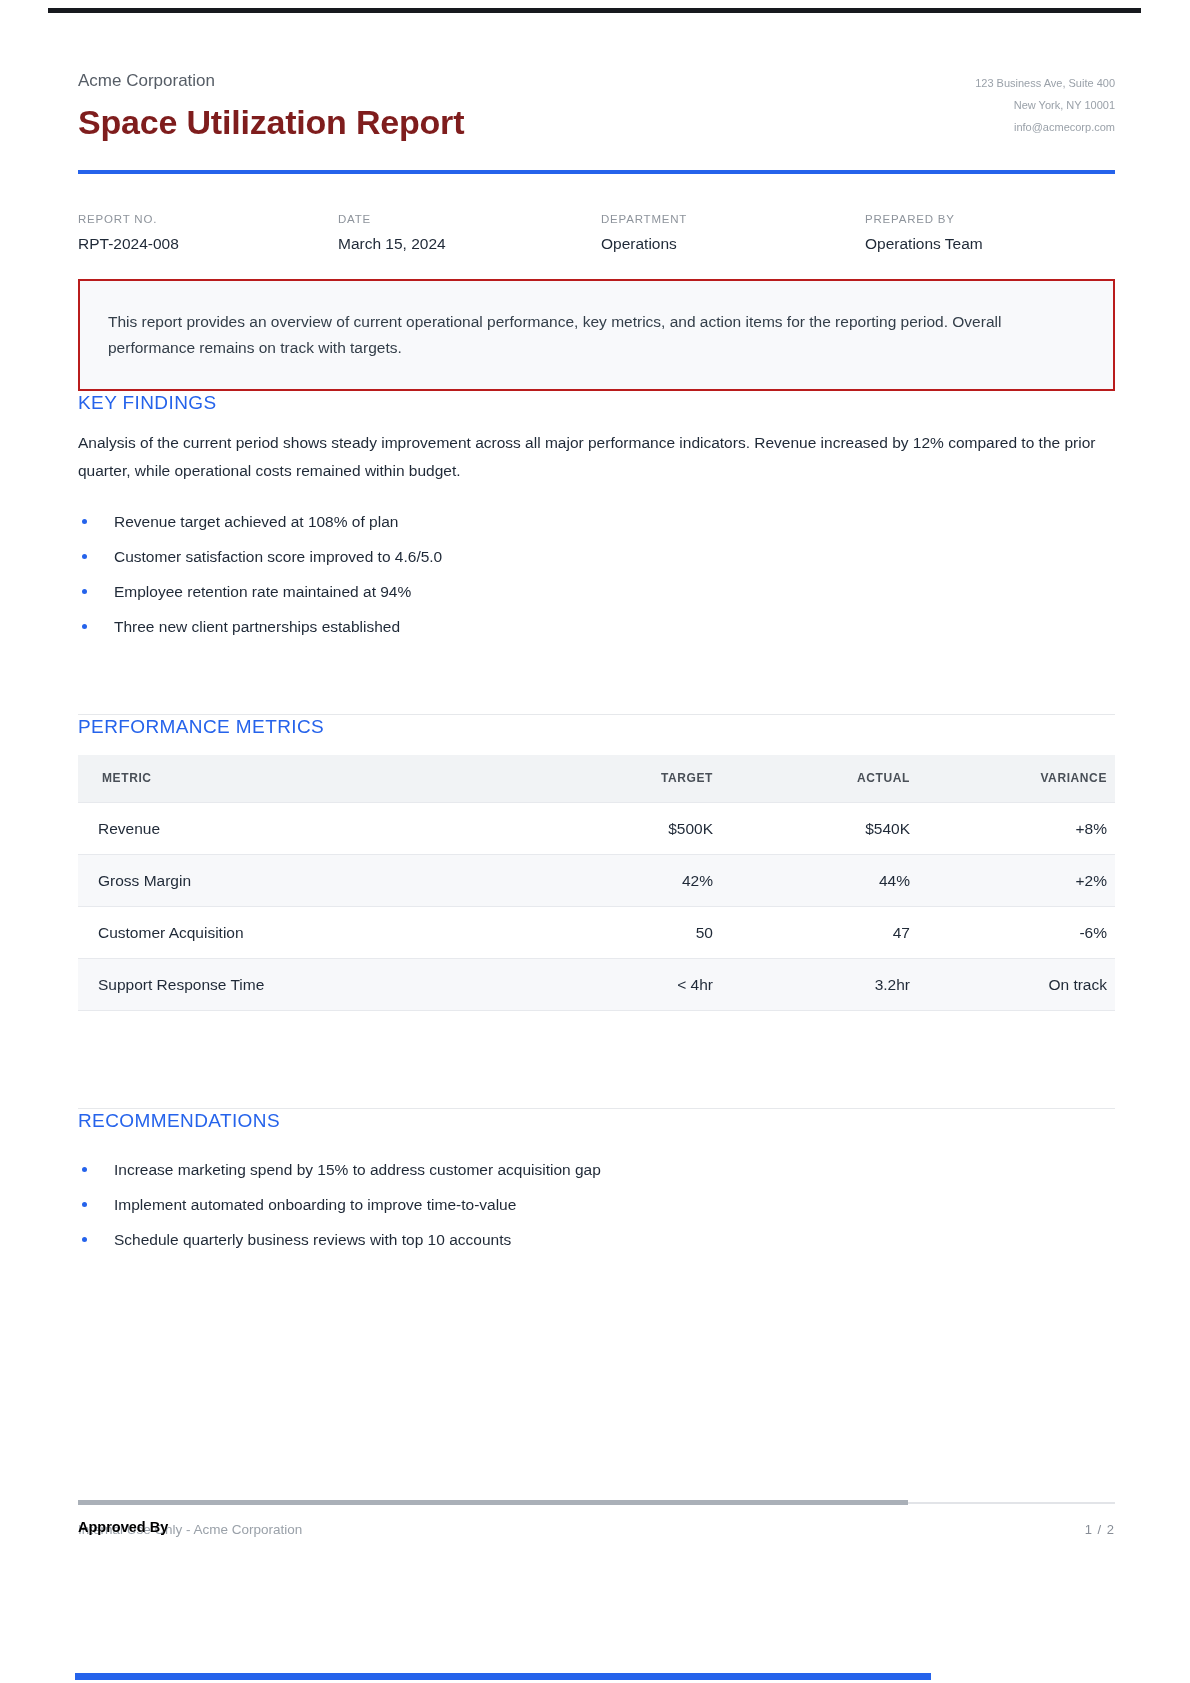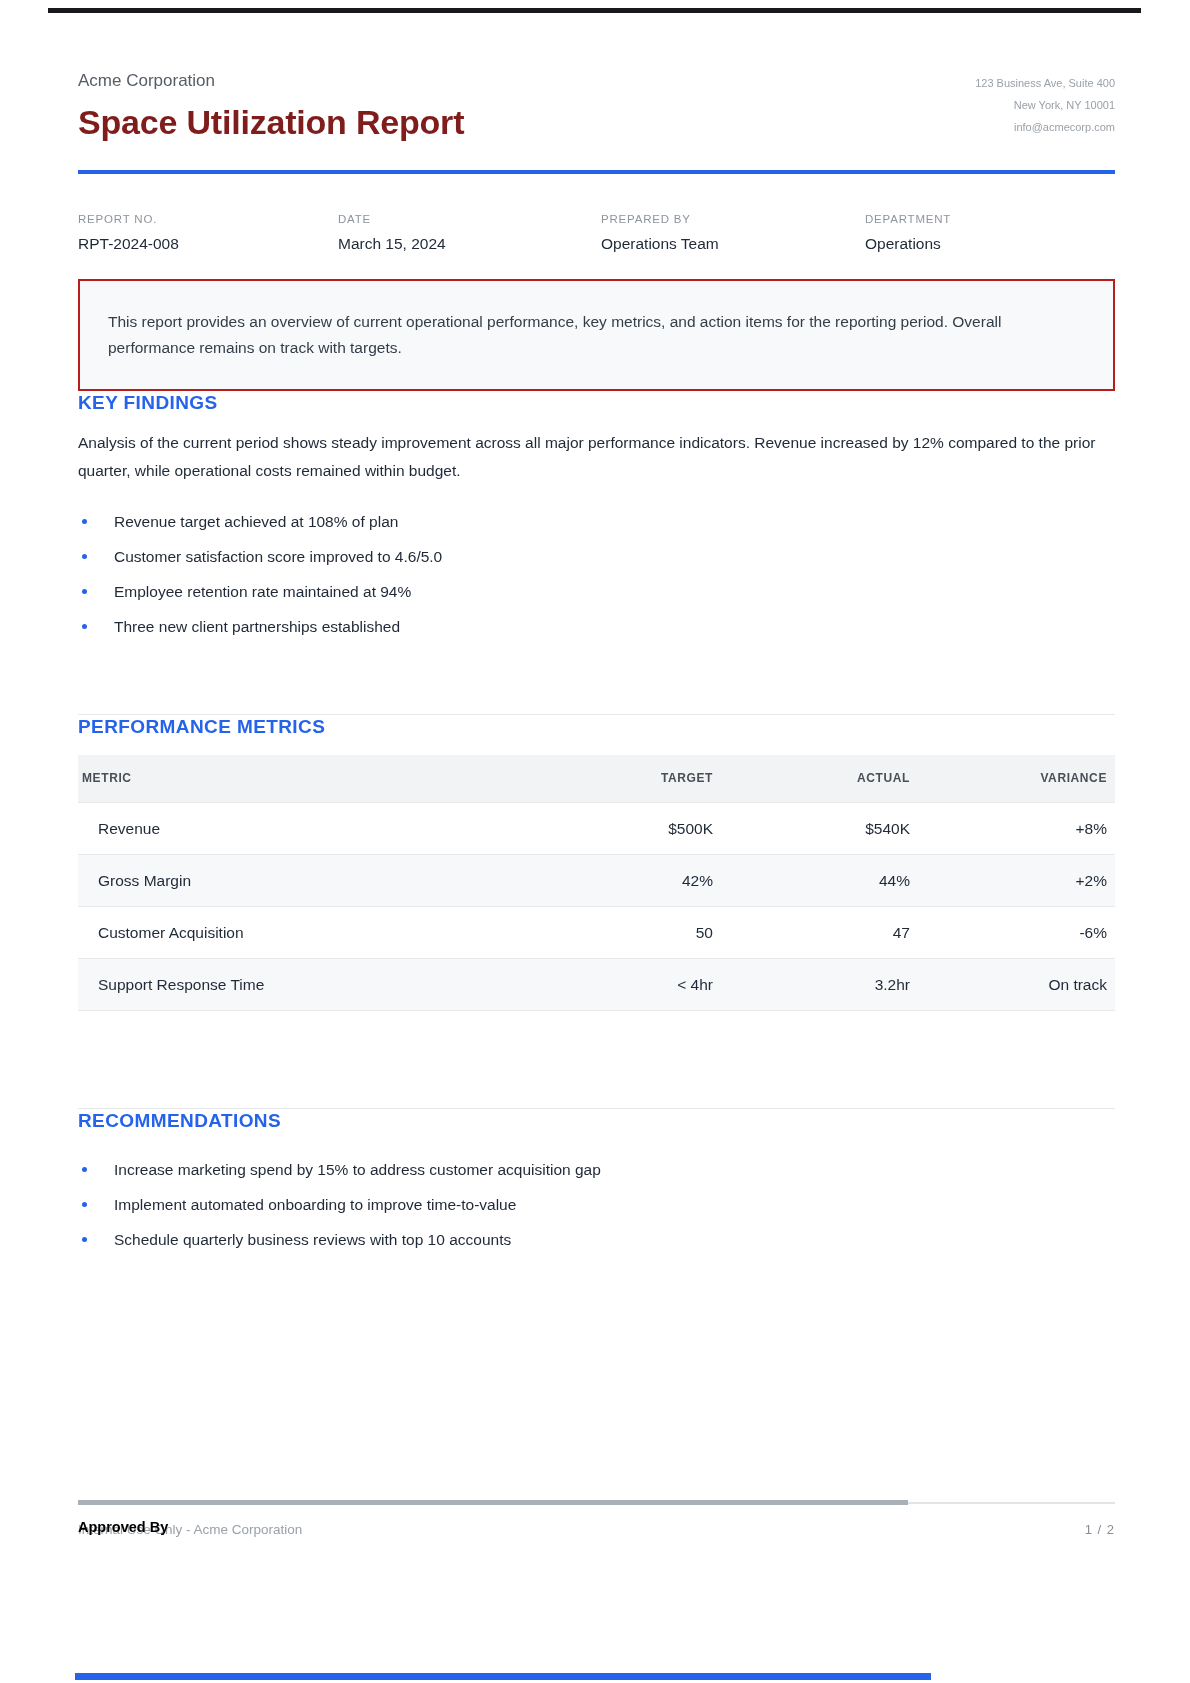--- a/index.html
+++ b/index.html
@@ -21,37 +21,37 @@
   .meta-col { flex:0 0 260px; }
   .meta-col:nth-child(2) { flex-basis:263px; }
   .meta-col:nth-child(3) { flex-basis:264px; }
   .meta-col:last-child { flex:1; }
   .meta-label { font-size:11.5px; line-height:14px; color:#8e949c; letter-spacing:0.8px; }
   .meta-value { font-size:15.5px; line-height:19px; color:#1f2937; margin-top:8px; }
 
   .summary { margin-top:26px; background:#f8f9fb; border:2px solid #b91c1c; padding:28px; }
   .summary p { margin:0; font-size:15.5px; line-height:26px; color:#333e49; }
 
-  h2.section { margin:0; font-size:19px; line-height:24px; font-weight:bold; color:#2563eb; letter-spacing:0.4px; }
+  h2.section { margin:0; font-size:19px; line-height:24px; font-weight:normal; color:#2563eb; letter-spacing:0.4px; }
   .kf-heading { margin-top:72px; }
   .para { margin:14px 0 0 0; font-size:15.5px; line-height:28px; color:#1f2937; }
 
   ul.bullets { list-style:none; margin:26px 0 0 0; padding:0; }
   ul.bullets li { position:relative; padding-left:36px; margin-bottom:14px; font-size:15.5px; line-height:21px; color:#1f2937; }
   ul.bullets li:last-child { margin-bottom:0; }
   .dot { position:absolute; left:4px; top:8px; width:5px; height:5px; border-radius:50%; background:#2563eb; }
 
   .divider { height:1px; background:#e6e8eb; }
   .divider-1 { margin-top:77px; }
   .divider-2 { margin-top:97px; }
   .pm-heading, .rec-heading { margin-top:18px; }
 
   table.metrics { width:100%; border-collapse:collapse; margin-top:16px; }
   table.metrics th { background:#f1f3f5; font-size:12px; line-height:15px; font-weight:bold; color:#494f57; letter-spacing:0.6px; text-align:right; padding:16px; }
-  table.metrics th:first-child { text-align:left; padding-left:4px; }
+  table.metrics th:first-child { text-align:left; padding-left:24px; }
   table.metrics td { font-size:15.5px; line-height:19px; color:#1f2937; text-align:right; padding:16px; border-top:1px solid #e7e9ed; }
   table.metrics td:first-child { text-align:left; padding-left:20px; }
   table.metrics th:last-child, table.metrics td:last-child { padding-right:8px; }
   table.metrics tbody tr:nth-child(even) td { background:#f7f8fa; }
   table.metrics tbody tr:last-child td { border-bottom:1px solid #e7e9ed; }
   .col-num { width:165px; }
 
   ul.rec { margin-top:26px; }
 
   .footer { position:absolute; top:1500px; left:78px; right:75px; }
@@ -90,26 +90,26 @@
     <div class="meta">
       <div class="meta-col">
         <div class="meta-label">REPORT NO.</div>
         <div class="meta-value">RPT-2024-008</div>
       </div>
       <div class="meta-col">
         <div class="meta-label">DATE</div>
         <div class="meta-value">March 15, 2024</div>
       </div>
       <div class="meta-col">
+        <div class="meta-label">DEPARTMENT</div>
+        <div class="meta-value">Operations</div>
+      </div>
+      <div class="meta-col">
         <div class="meta-label">PREPARED BY</div>
         <div class="meta-value">Operations Team</div>
-      </div>
-      <div class="meta-col">
-        <div class="meta-label">DEPARTMENT</div>
-        <div class="meta-value">Operations</div>
       </div>
     </div>
 
     <div class="summary">
       <p>This report provides an overview of current operational performance, key metrics, and action items for the reporting period. Overall performance remains on track with targets.</p>
     </div>
 
     <h2 class="section kf-heading">KEY FINDINGS</h2>
     <p class="para">Analysis of the current period shows steady improvement across all major performance indicators. Revenue increased by 12% compared to the prior quarter, while operational costs remained within budget.</p>
     <ul class="bullets">

